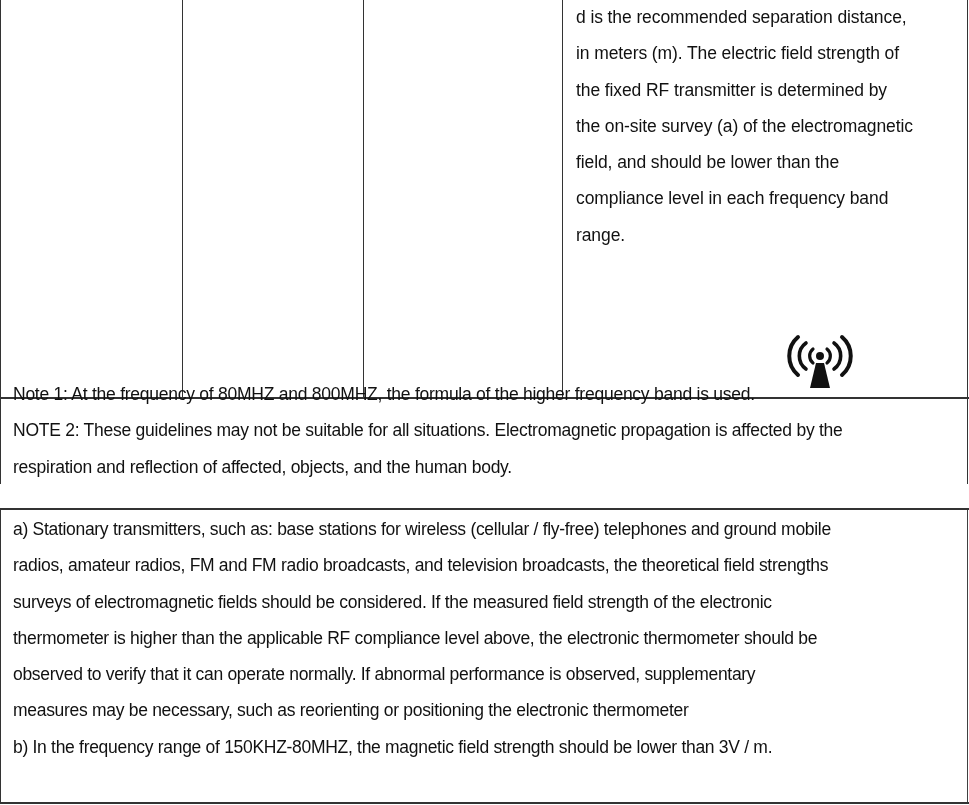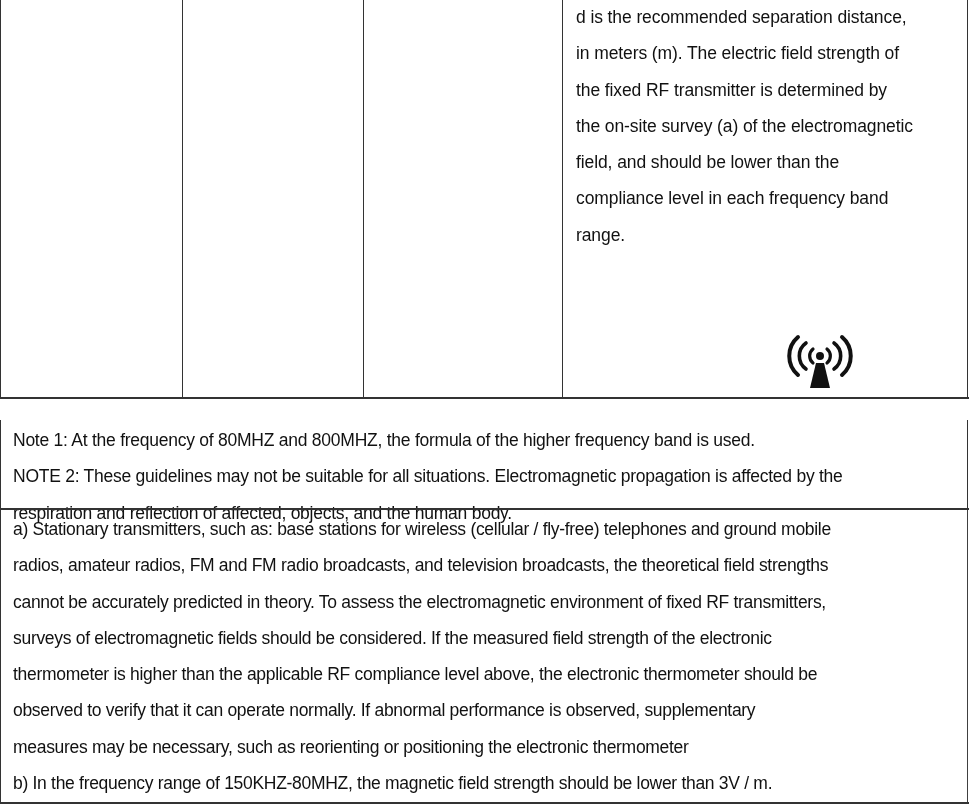--- a/index.html
+++ b/index.html
@@ -63,21 +63,21 @@
     .hline {
       position: absolute;
       left: 0;
       width: 969px;
       height: 2px;
       background: #333;
     }
     .notes-row {
       position: absolute;
       left: 0;
-      top: 420px;
+      top: 374px;
       width: 968px;
       height: 110px;
       border-left: 1px solid #333;
       border-right: 1px solid #333;
       box-sizing: border-box;
     }
     .notes-row .para, .foot-row .para {
       position: absolute;
       left: 12px;
       font-size: 17.5px;
@@ -147,21 +147,20 @@
       <span class="line">respiration and reflection of affected, objects, and the human body.</span>
     </div>
   </div>
 
   <div class="hline" style="top:508px;"></div>
 
   <div class="foot-row">
     <div class="para">
       <span class="line">a) Stationary transmitters, such as: base stations for wireless (cellular / fly-free) telephones and ground mobile</span>
       <span class="line">radios, amateur radios, FM and FM radio broadcasts, and television broadcasts, the theoretical field strengths</span>
-      <span class="line">cannot be accurately predicted in theory. To assess the electromagnetic environment of fixed RF transmitters,</span>
       <span class="line">surveys of electromagnetic fields should be considered. If the measured field strength of the electronic</span>
       <span class="line">thermometer is higher than the applicable RF compliance level above, the electronic thermometer should be</span>
       <span class="line">observed to verify that it can operate normally. If abnormal performance is observed, supplementary</span>
       <span class="line">measures may be necessary, such as reorienting or positioning the electronic thermometer</span>
       <span class="line">b) In the frequency range of 150KHZ-80MHZ, the magnetic field strength should be lower than 3V / m.</span>
     </div>
   </div>
 
   <div class="hline" style="top:802px;"></div>
 </div>

